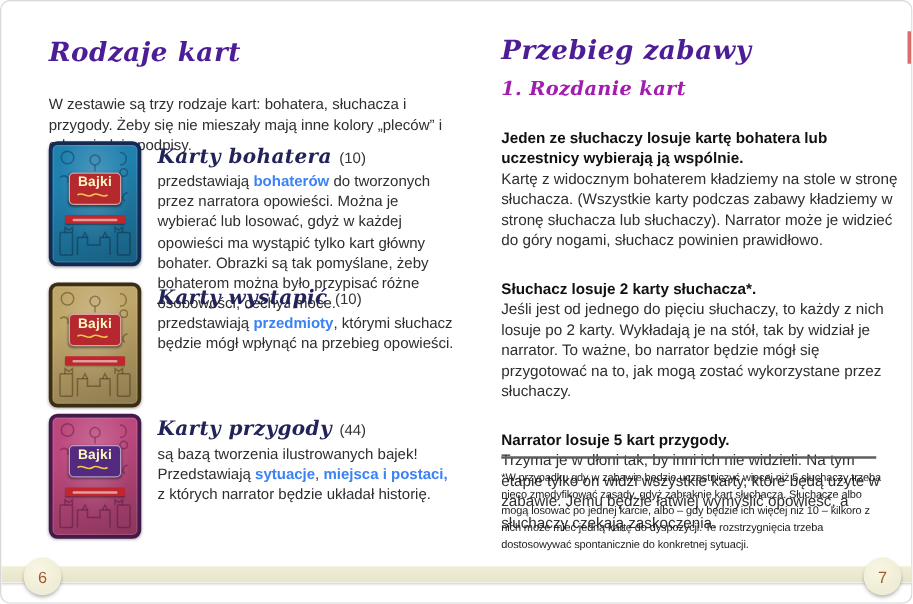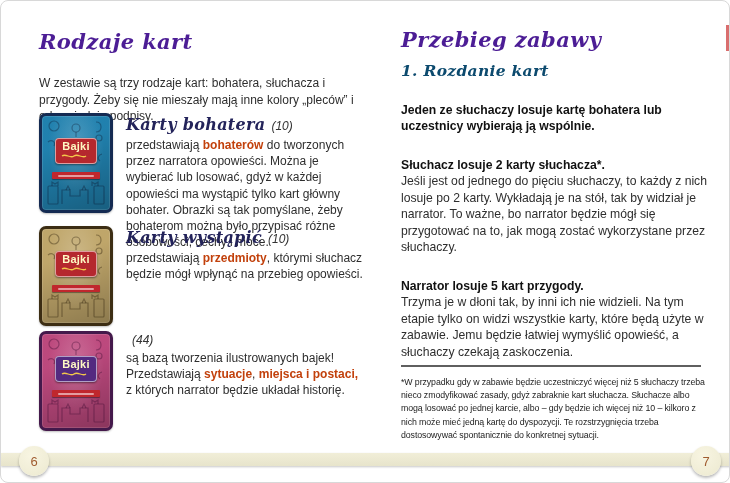--- a/index.html
+++ b/index.html
@@ -11,41 +11,41 @@
     border:1px solid #d8d8d8; border-radius:8px; overflow:hidden;
   }
 
   
   .script-title {
     font-family:"DejaVu Serif", serif; font-style:italic; font-weight:700;
     font-size:21px; letter-spacing:0.4px; color:#4c1d95;
   }
   .script-sub {
     font-family:"DejaVu Serif", serif; font-style:italic; font-weight:700;
-    font-size:15.5px; letter-spacing:0.3px; color:#0c4a6e;
+    font-size:15.5px; letter-spacing:0.3px; color:#a21caf;
   }
   .script-heading {
     font-family:"DejaVu Serif", serif; font-style:italic; font-weight:700;
     font-size:16px; letter-spacing:0.3px; color:#23235a;
   }
 
   
   .page-left { position:absolute; left:38px; top:28px; width:324px; height:420px; }
   .intro { margin-top:21px; font-size:12px; line-height:1.38; color:#2e2e2e; width:330px; }
 
   .card-row { position:absolute; display:flex; gap:13px; width:324px; }
   .card-row.sec-0 { top:84px; }
   .card-row.sec-1 { top:197px; }
   .card-row.sec-2 { top:302px; }
 
   .card-text { flex:1 1 auto; padding-top:2px; }
   .heading-line { display:flex; align-items:baseline; }
-  .count { font-size:12px; color:#333; font-weight:400; margin-left:6px;font-style:italic; }
+  .count { font-size:12px; color:#333; font-weight:400; margin-left:6px; }
   .card-body { margin-top:3px; font-size:12px; line-height:1.35; color:#2e2e2e; width:240px; }
-  .card-body strong { color:#c2410c; }
+  .card-body strong { color:#3b82f6; }
 
   
   .card {
     flex:0 0 auto; width:74px; height:100px; border-radius:7px;
     border:3px solid var(--card-border,#222);
     background:
       radial-gradient(ellipse at 50% 32%, rgba(255,255,255,0.20), rgba(255,255,255,0) 58%),
       linear-gradient(160deg, rgba(0,0,0,0.02) 30%, rgba(0,0,0,0.28) 100%),
       var(--card-base,#888);
     position:relative; overflow:hidden;
@@ -200,34 +200,36 @@
         <div class="card-logo">
           <span class="logo-word">Bajki</span>
           <svg class="flourish" width="30" height="5" viewBox="0 0 30 5">
               <path d="M1 3c4-3 8 3 12 0s8 3 12 0" stroke="#f4c84a" stroke-width="1.3" fill="none"></path>
             </svg>
         </div>
         <div class="card-ribbon"></div>
       </div>
       <div class="card-text">
         <div class="heading-line">
+          <h2 class="script-heading">Karty przygody</h2>
           <span class="count">(44)</span>
         </div>
         <p class="card-body"><span>są bazą tworzenia ilustrowanych bajek! Przedstawiają </span><strong>sytuacje</strong><span>, </span><strong>miejsca i postaci,</strong><span> z których narrator będzie układał historię.</span></p>
       </div>
     </section>
   </div>
 
   <div class="page-right">
     <h1 class="script-title">Przebieg zabawy</h1>
     <h2 class="script-sub">1. Rozdanie kart</h2>
 
     <div class="blocks">
       <div class="block">
         <p class="lead">Jeden ze słuchaczy losuje kartę bohatera lub uczestnicy wybierają ją wspólnie.</p>
+        <p class="body">Kartę z widocznym bohaterem kładziemy na stole w stronę słuchacza. (Wszystkie karty podczas zabawy kładziemy w stronę słuchacza lub słuchaczy). Narrator może je widzieć do góry nogami, słuchacz powinien prawidłowo.</p>
       </div>
       <div class="block">
         <p class="lead">Słuchacz losuje 2 karty słuchacza*.</p>
         <p class="body">Jeśli jest od jednego do pięciu słuchaczy, to każdy z nich losuje po 2 karty. Wykładają je na stół, tak by widział je narrator. To ważne, bo narrator będzie mógł się przygotować na to, jak mogą zostać wykorzystane przez słuchaczy.</p>
       </div>
       <div class="block">
         <p class="lead">Narrator losuje 5 kart przygody.</p>
         <p class="body">Trzyma je w dłoni tak, by inni ich nie widzieli. Na tym etapie tylko on widzi wszystkie karty, które będą użyte w zabawie. Jemu będzie łatwiej wymyślić opowieść, a słuchaczy czekają zaskoczenia.</p>
       </div>
     </div>

